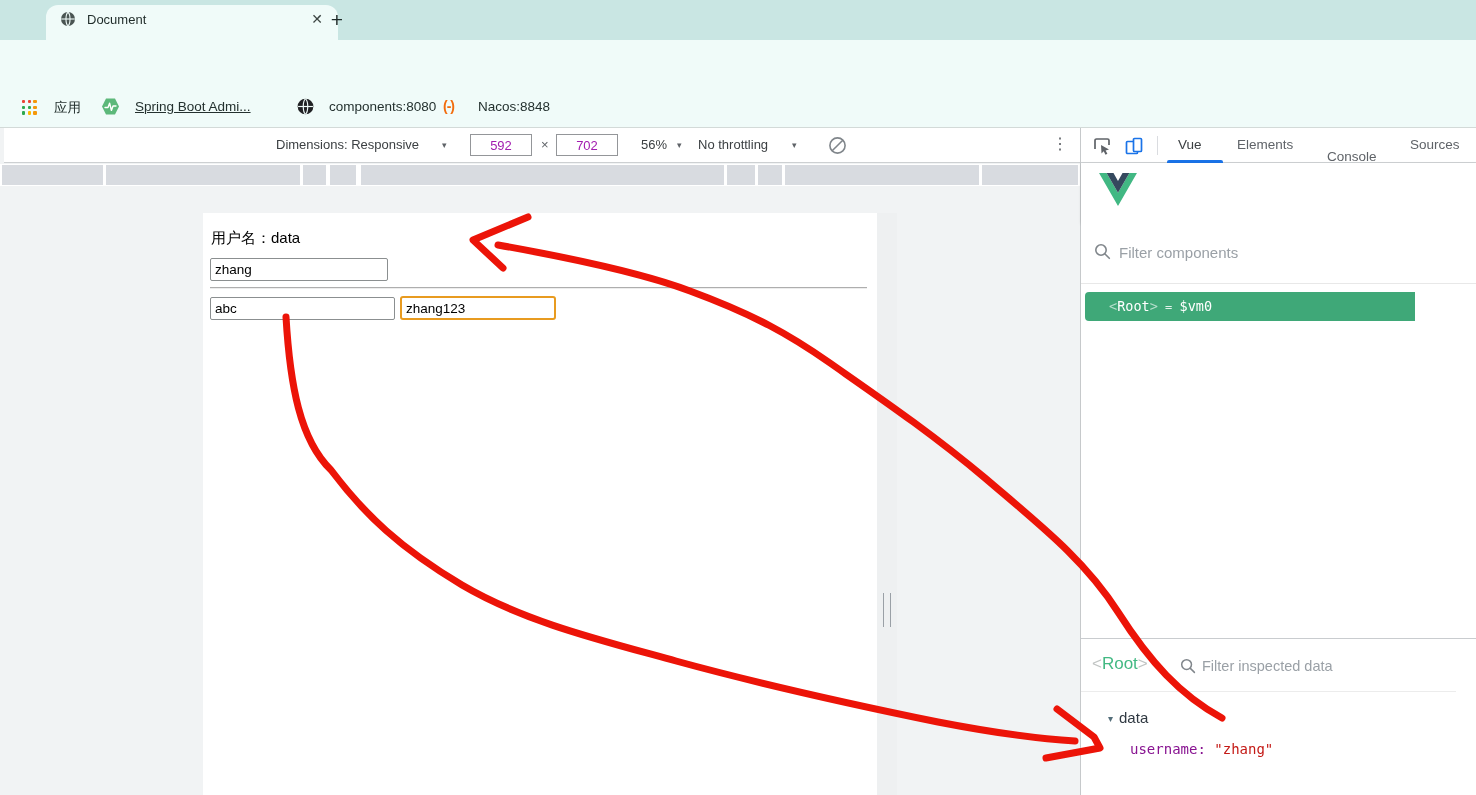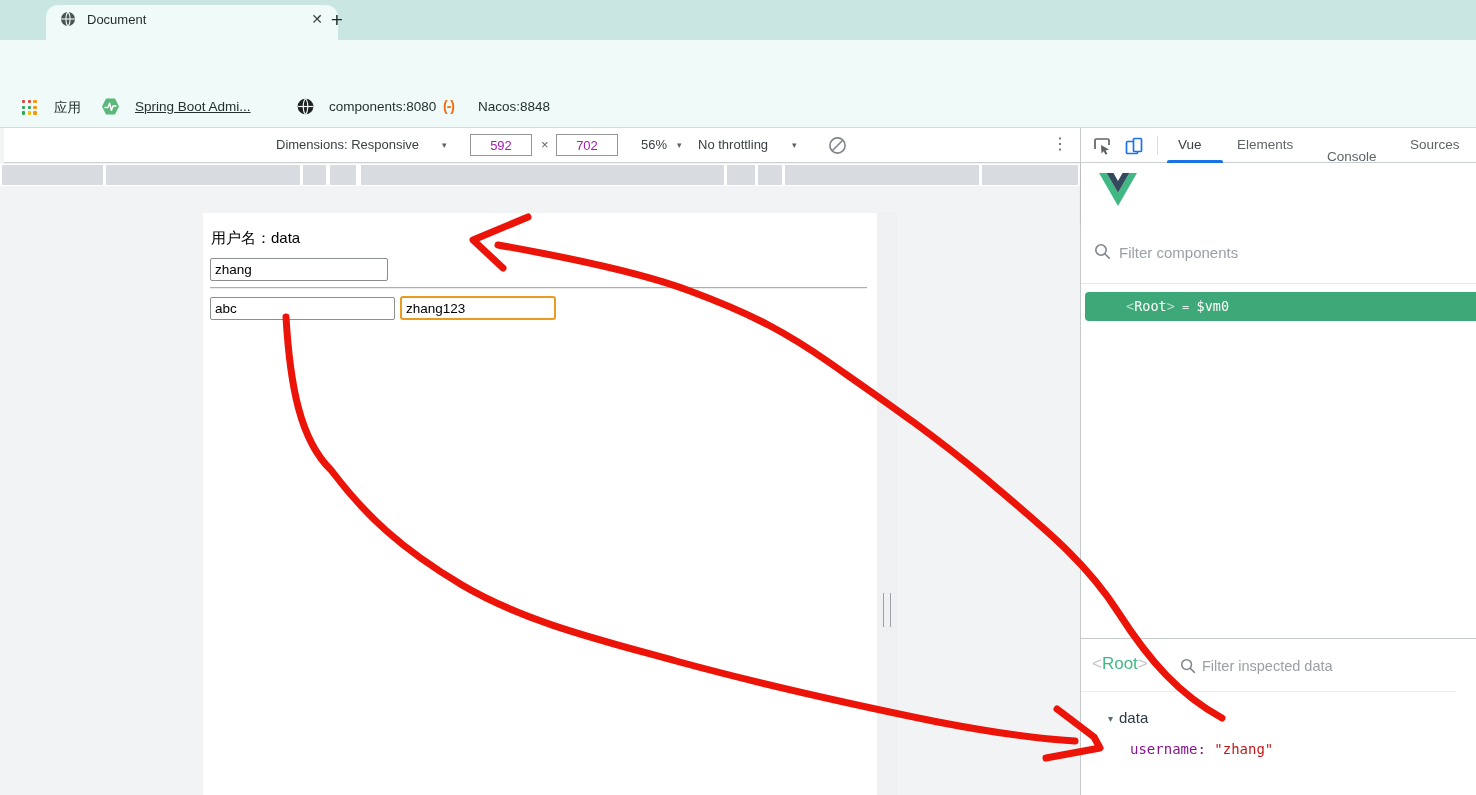--- a/index.html
+++ b/index.html
@@ -90,21 +90,21 @@
   #tab-console { left:246px;margin-top:12px; }
   #tab-sources { left:329px; }
 
   #logo-header { left:0; top:35px; width:395px; height:60px; background:#fff; box-shadow:0 1px 3px rgba(0,0,0,0.13); }
   #vue-logo { left:18px; top:10px; }
   #filter-row { left:0; top:95px; width:395px; height:61px; border-bottom:1px solid #e8e8e8; background:#fff; }
   #filter-comp-icon { left:13px; top:20px; }
   #filter-comp-input { left:38px; top:14px; width:330px; height:30px; border:none; outline:none; font-size:15px; color:#444; font-family:"Liberation Sans",sans-serif; }
   #filter-comp-input::placeholder { color:#9aa0a6; }
 
-  #root-bar { left:4px; top:164px; width:391px; height:29px; background:#3fa878; border-radius:4px 0 0 4px; font-family:"DejaVu Sans Mono",monospace; font-size:13.5px; line-height:29px; padding-left:41px; color:#fff; }
+  #root-bar { left:4px; top:164px; width:330px; height:29px; background:#3fa878; border-radius:4px 0 0 4px; font-family:"DejaVu Sans Mono",monospace; font-size:13.5px; line-height:29px; padding-left:24px; color:#fff; }
   #root-bar .dim { color:rgba(255,255,255,0.62); }
   #root-bar .eq { font-size:12px; color:rgba(255,255,255,0.85); }
 
   #inspector { left:0; top:510px; width:395px; height:158px; background:#fff; border-top:1px solid #c9cccf; }
   #insp-header { left:0; top:0; width:375px; height:53px; border-bottom:1px solid #ececec; }
   #insp-root { left:11px; top:15px; font-size:17px; color:#c0c4c3; }
   #insp-root .comp { color:#42b983; }
   #insp-filter-icon { left:99px; top:19px; }
   #insp-filter-input { left:121px; top:13px; width:250px; height:28px; border:none; outline:none; font-size:14.5px; color:#444; font-family:"Liberation Sans",sans-serif; }
   #insp-filter-input::placeholder { color:#9aa0a6; }

